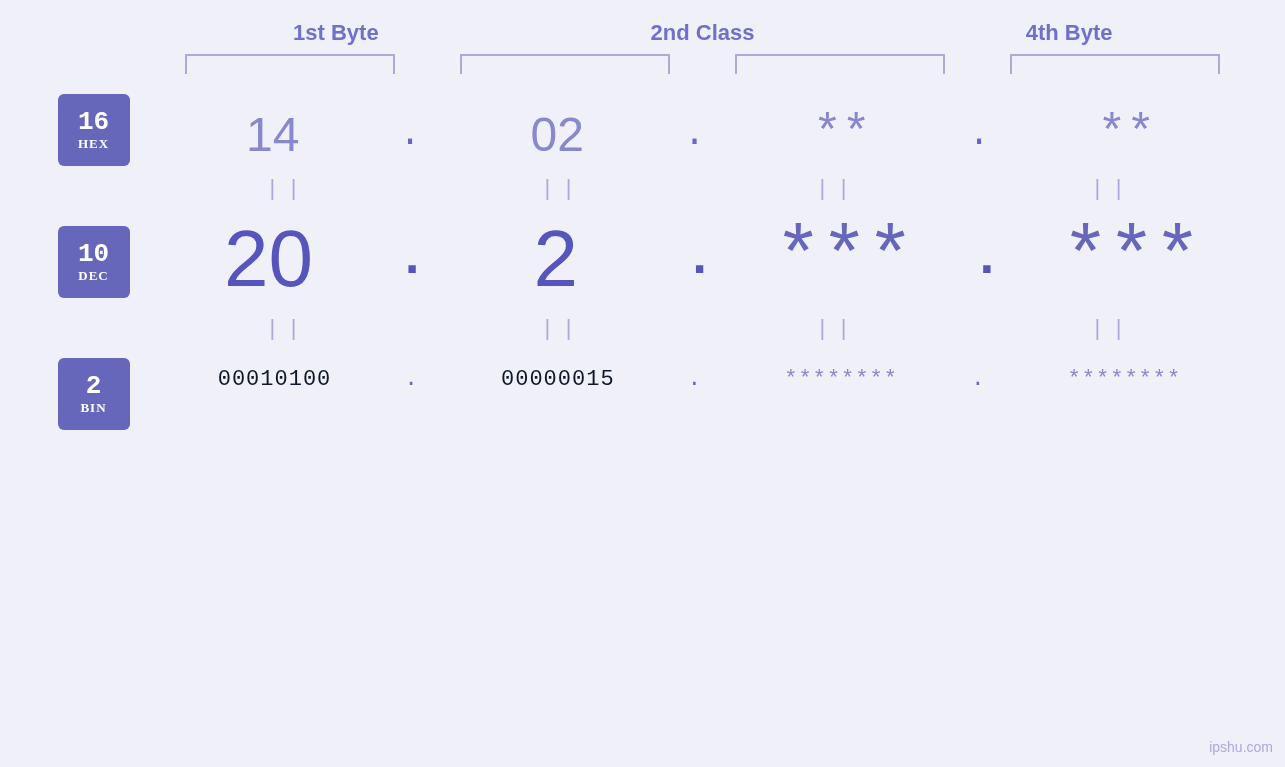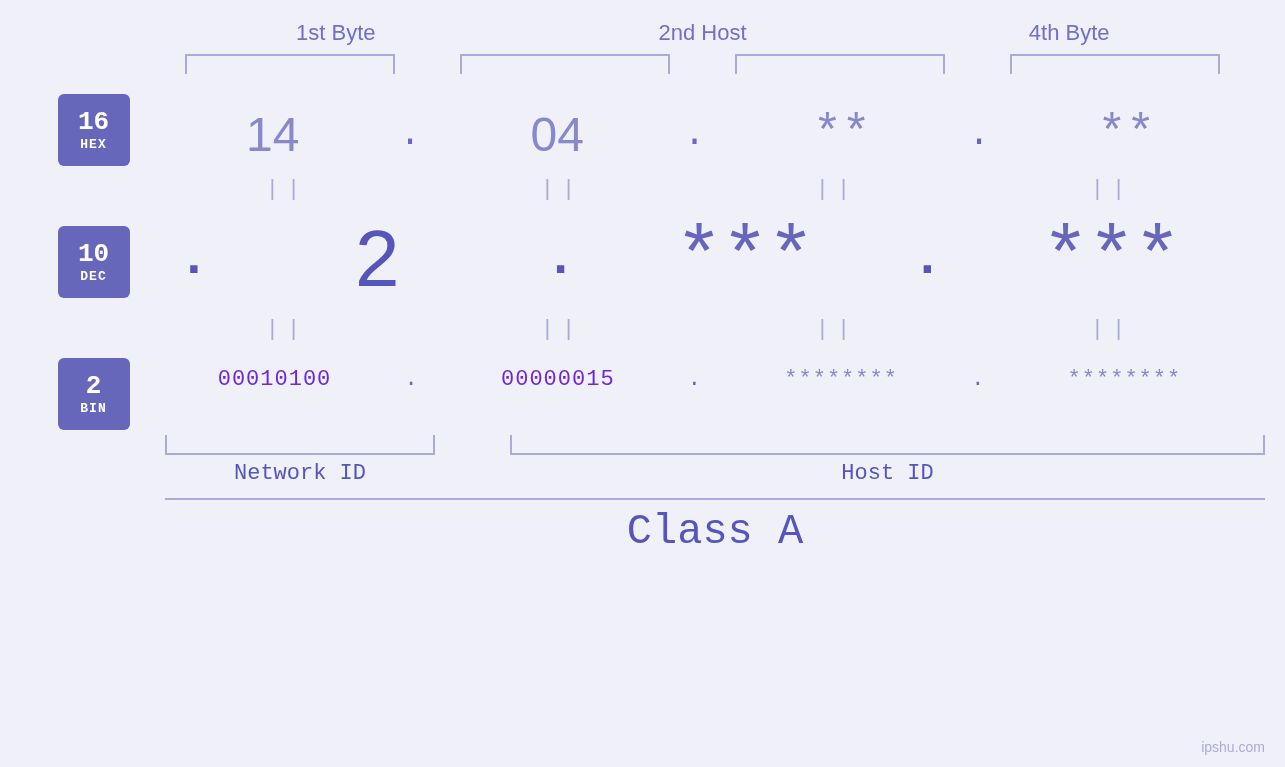--- a/index.html
+++ b/index.html
@@ -28,21 +28,21 @@
       width: 1100px;
       margin-left: 120px;
       justify-content: space-around;
       margin-bottom: 8px;
     }
 
     .byte-header {
       color: #7070c8;
       font-size: 22px;
       font-family: Arial, sans-serif;
-      font-weight: normal;
+      font-weight: bold;
       width: 220px;
       text-align: center;
     }
 
     
     .bracket-row {
       display: flex;
       width: 1100px;
       margin-left: 120px;
       justify-content: space-around;
@@ -81,20 +81,21 @@
     .badge-number {
       font-size: 26px;
       font-weight: bold;
       line-height: 1.1;
     }
 
     .badge-label {
       font-size: 13px;
       font-weight: bold;
       letter-spacing: 1px;
+      font-family: Liberation Serif, serif;
     }
 
     
     .rows-container {
       flex: 1;
       display: flex;
       flex-direction: column;
     }
 
     .value-row {
@@ -129,21 +130,21 @@
     
     .dec-value {
       color: #5555bb;
       font-size: 80px;
       font-family: Arial, sans-serif;
       font-weight: 300;
     }
 
     
     .bin-value {
-      color: #6d28d9;
+      color: #0f172a;
       font-size: 22px;
       font-family: 'Courier New', monospace;
       letter-spacing: 1px;
     }
 
     
     .sep-row {
       display: flex;
       align-items: center;
       justify-content: space-around;
@@ -163,21 +164,21 @@
       color: #5555bb;
       font-size: 42px;
       font-family: 'Courier New', monospace;
       text-align: center;
     }
 
     
     .watermark {
       position: absolute;
       bottom: 12px;
-      right: 20px;
+      right: 12px;
       color: #aaaadd;
       font-size: 14px;
       font-family: Arial, sans-serif;
     }
 
     
     .dot-large {
       color: #5555bb;
       font-size: 52px;
       font-weight: bold;
@@ -201,21 +202,21 @@
       letter-spacing: 1px;
     }
   </style>
 </head>
 <body>
 
 <div class="main-container">
 
   <div class="byte-headers">
     <div class="byte-header">1st Byte</div>
-    <div class="byte-header">2nd Host</div>
+    <div class="byte-header">2nd Class</div>
     <div class="byte-header">4th Byte</div>
   </div>
 
   <div class="bracket-row">
     <div class="bracket"></div>
     <div class="bracket"></div>
     <div class="bracket"></div>
     <div class="bracket"></div>
   </div>
 
@@ -237,40 +238,43 @@
     </div>
 
     <div class="rows-container">
 
       <div class="value-row" style="margin-top:10px; height:80px;">
         <div class="cell">
           <span class="hex-value">14</span>
         </div>
         <span class="dot">.</span>
         <div class="cell">
-          <span class="hex-value">04</span>
+          <span class="hex-value">02</span>
         </div>
         <span class="dot">.</span>
         <div class="cell">
           <span class="masked">**</span>
         </div>
         <span class="dot">.</span>
         <div class="cell">
           <span class="masked">**</span>
         </div>
       </div>
 
       <div class="sep-row">
         <div class="sep-cell">||</div>
         <div class="sep-cell">||</div>
         <div class="sep-cell">||</div>
         <div class="sep-cell">||</div>
       </div>
 
       <div class="value-row" style="height:110px;">
+        <div class="cell">
+          <span class="dec-value">20</span>
+        </div>
         <span class="dot-large">.</span>
         <div class="cell">
           <span class="dec-value">2</span>
         </div>
         <span class="dot-large">.</span>
         <div class="cell">
           <span class="masked-dec">***</span>
         </div>
         <span class="dot-large">.</span>
         <div class="cell">
@@ -299,40 +303,16 @@
         </div>
         <span class="dot" style="font-size:22px;">.</span>
         <div class="cell">
           <span class="masked-bin">********</span>
         </div>
       </div>
 
     </div>
   </div>
 
-  <div style="width:1100px; margin-left:145px; margin-top:5px;">
-
-    <div style="display:flex; align-items:flex-end;">
-
-      <div style="width:270px; height:20px; border-bottom:2px solid #aaaadd; border-left:2px solid #aaaadd; border-right:2px solid #aaaadd;"></div>
-
-      <div style="width:75px;"></div>
-
-      <div style="flex:1; height:20px; border-bottom:2px solid #aaaadd; border-left:2px solid #aaaadd; border-right:2px solid #aaaadd;"></div>
-    </div>
-
-    <div style="display:flex; margin-top:6px;">
-      <div style="width:270px; text-align:center; color:#5555bb; font-size:22px; font-family:'Courier New',monospace;">Network ID</div>
-      <div style="width:75px;"></div>
-      <div style="flex:1; text-align:center; color:#5555bb; font-size:22px; font-family:'Courier New',monospace;">Host ID</div>
-    </div>
-
-    <div style="margin-top:12px; border-bottom:2px solid #aaaadd; width:100%;"></div>
-
-    <div style="text-align:center; margin-top:8px;">
-      <span class="class-label">Class A</span>
-    </div>
-
-  </div>
 
 </div>
 
 <div class="watermark">ipshu.com</div>
 
 </body></html>

